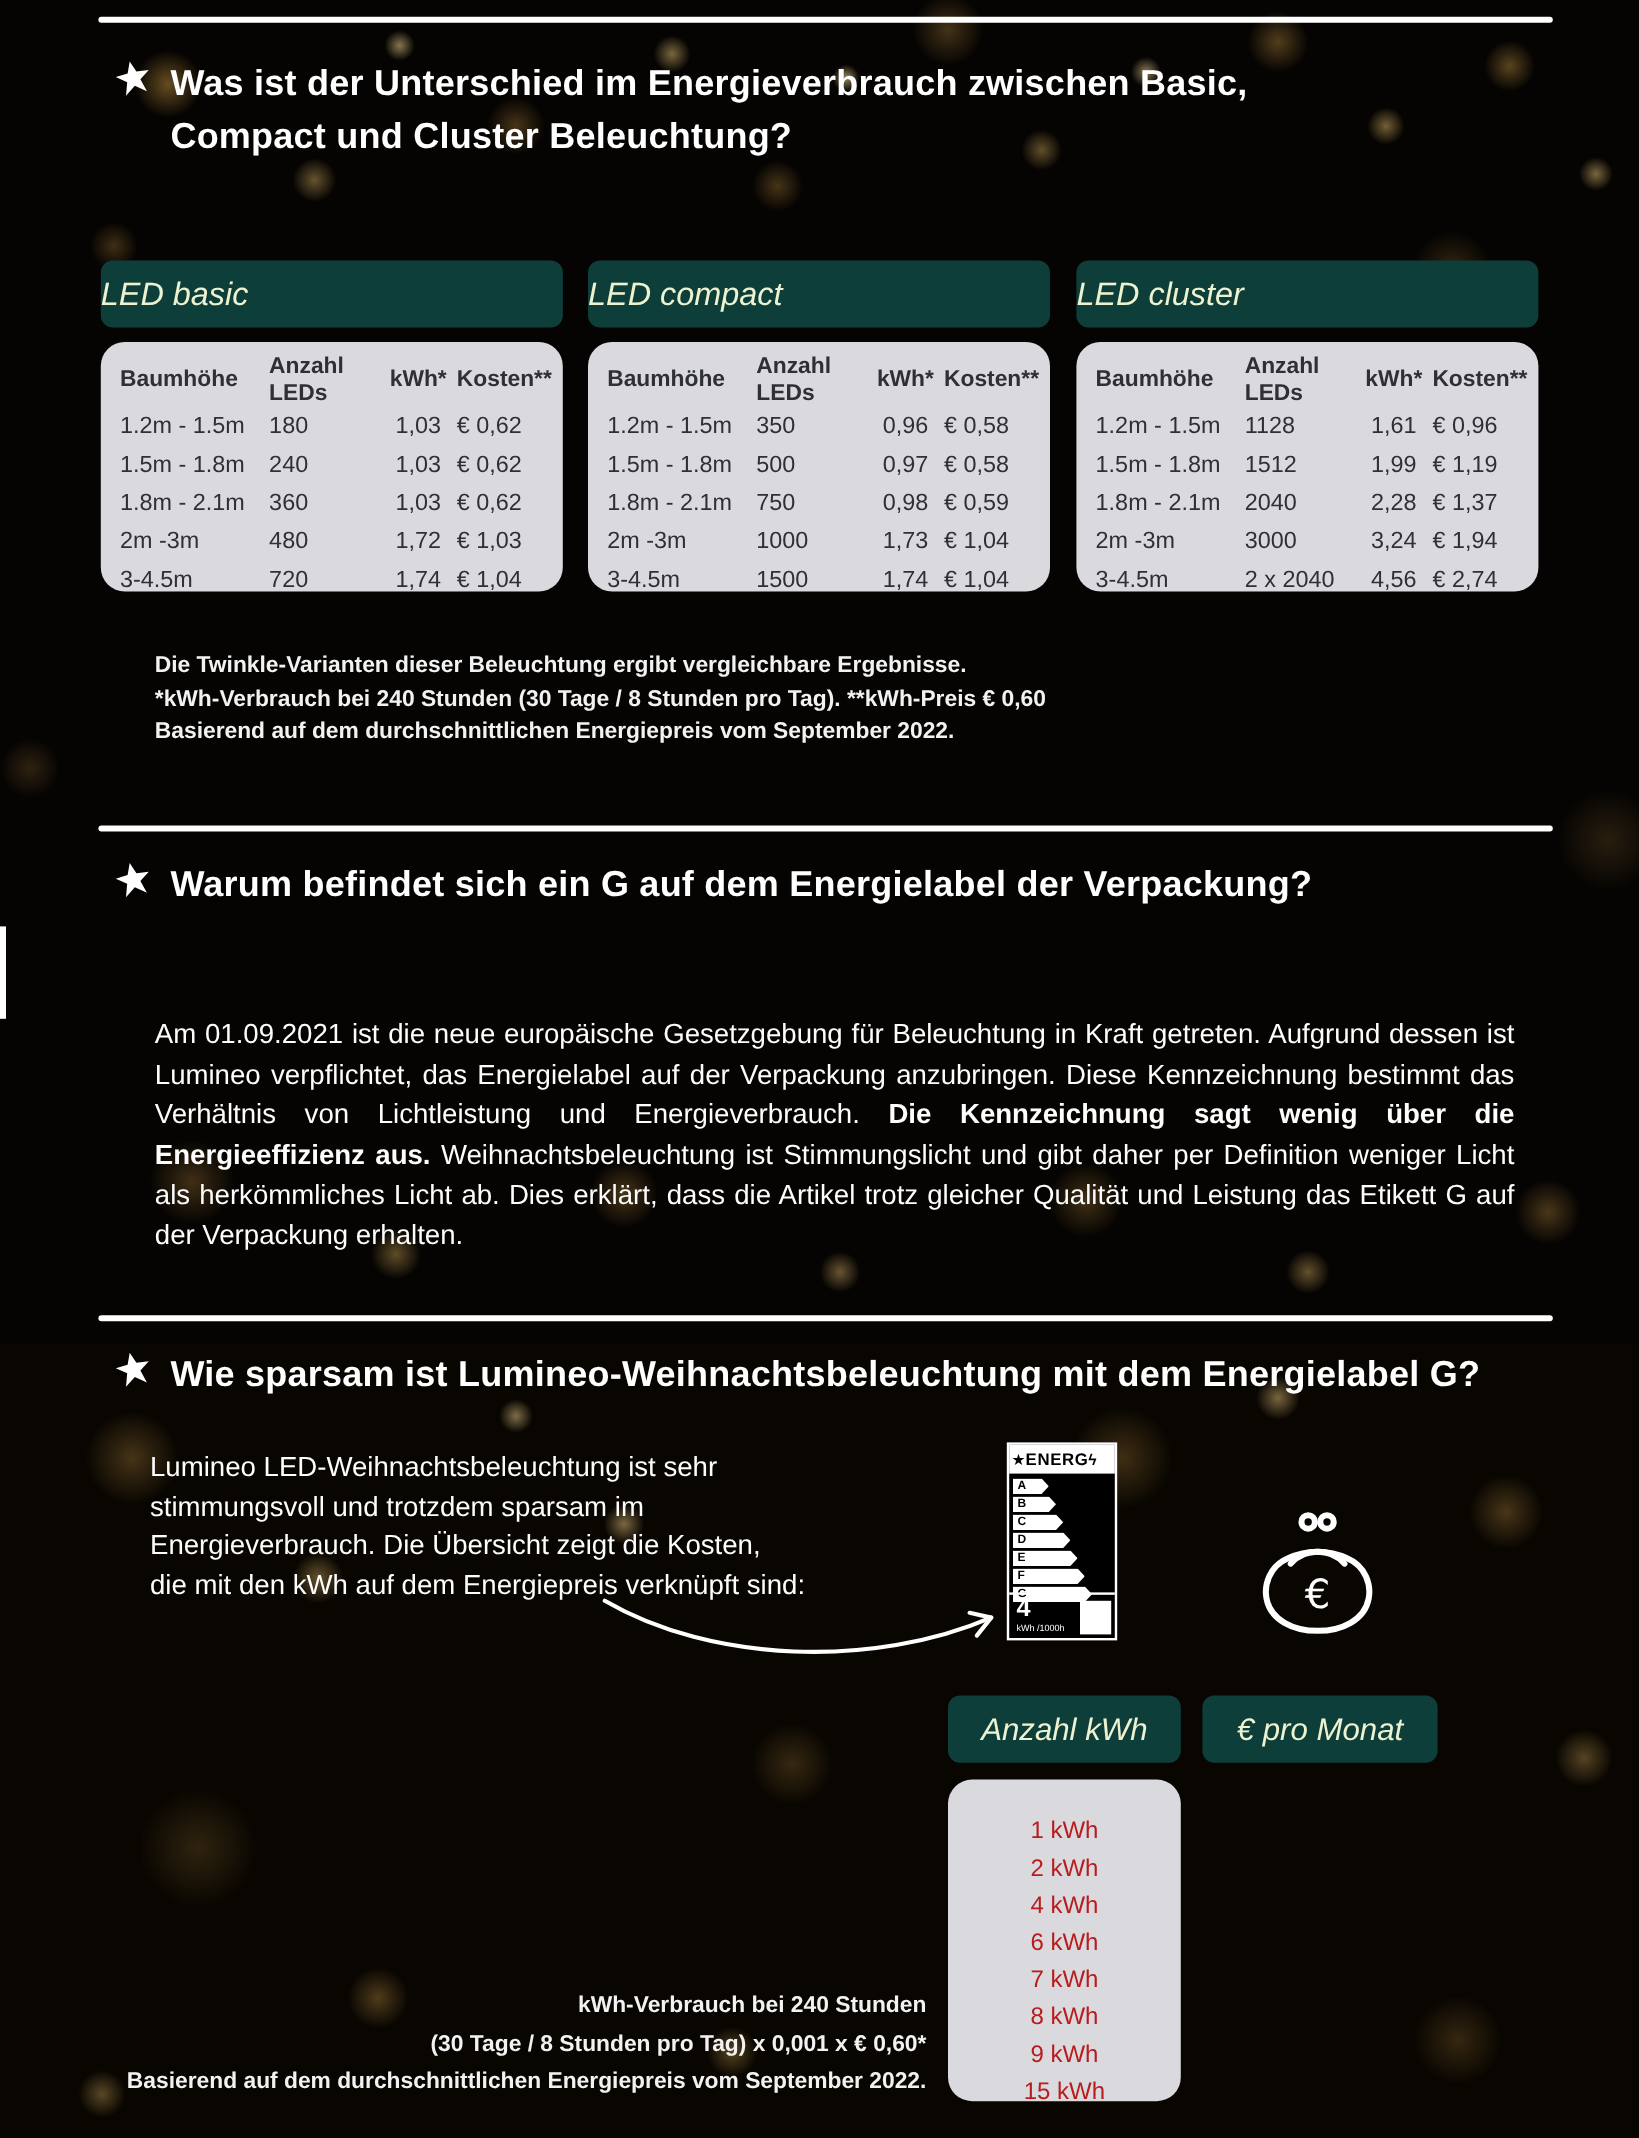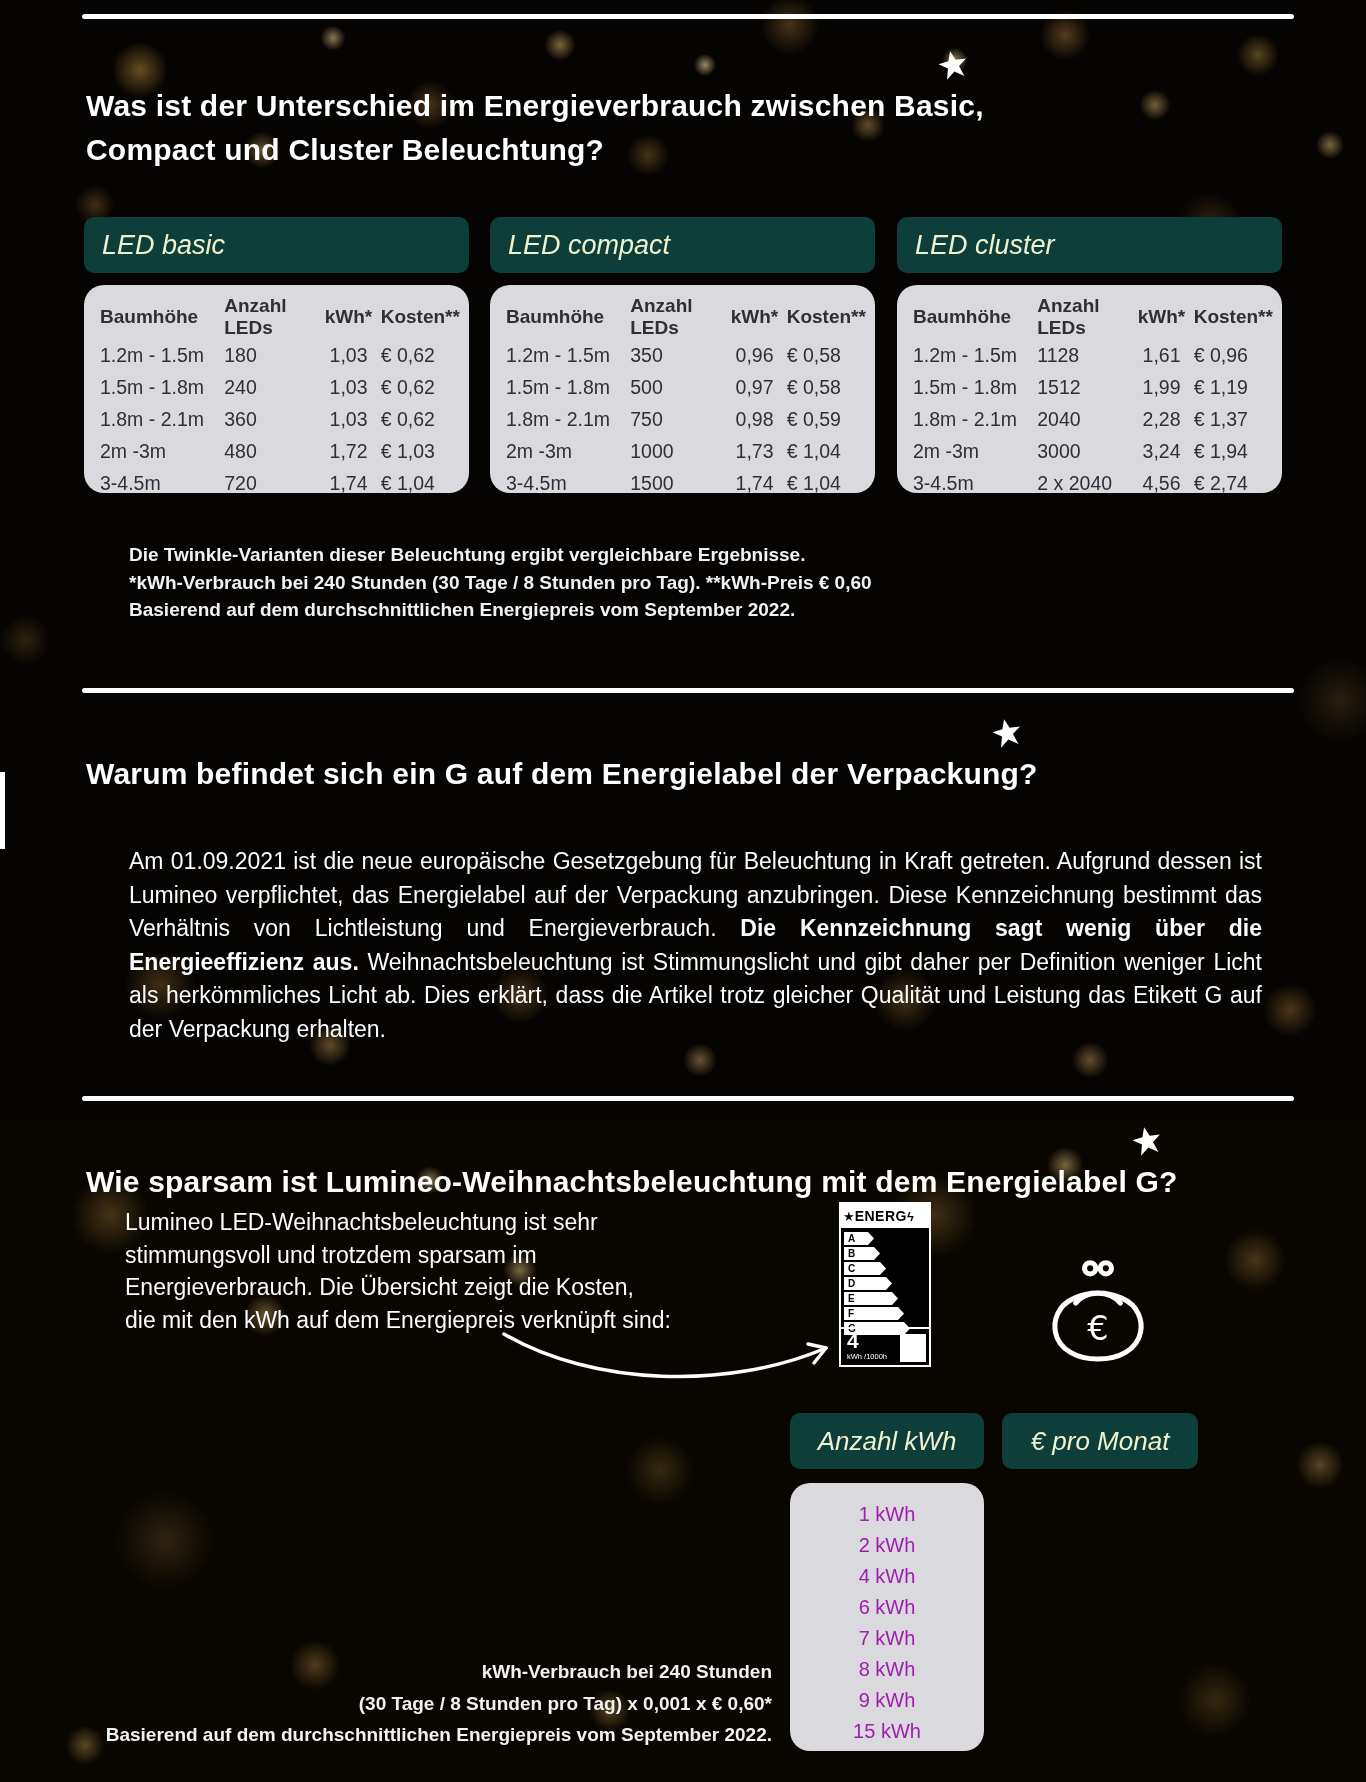--- a/index.html
+++ b/index.html
@@ -46,28 +46,28 @@
     radial-gradient(44px at 1255px 140px, rgba(165,125,58,.4), transparent 70%),
     radial-gradient(34px at 1320px 345px, rgba(200,160,85,.4), transparent 70%),
     radial-gradient(52px at 1215px 580px, rgba(135,100,45,.35), transparent 70%),
     radial-gradient(28px at 85px 625px, rgba(210,170,90,.4), transparent 70%),
     radial-gradient(20px at 430px 60px, rgba(240,210,145,.5), transparent 70%);}
   
   .rule{position:absolute;left:82px;width:1212px;height:5px;background:#fff;border-radius:3px;}
   .rule-1{top:14px}.rule-2{top:688px}.rule-3{top:1096px}
   .edge-sliver{position:absolute;left:0;top:772px;width:5px;height:77px;background:#fff;}
   
-  .heading{position:absolute;left:86px;display:flex;align-items:flex-end;flex-direction:column;}
+  .heading{position:absolute;left:96px;display:flex;align-items:flex-start;}
   .heading .star{flex:0 0 auto;margin-top:2px;margin-right:16px;}
   .heading .htext{font-size:30px;font-weight:700;line-height:44px;letter-spacing:.2px;color:#fff;}
   .h1{top:48px}.h2{top:716px}.h3{top:1124px}
   
   .ptable{position:absolute;top:217px;width:385px;}
   .pt-0{left:84px}.pt-1{left:490px}.pt-2{left:897px}
-  .ptable-header{height:56px;background:#0e3e3a;border-radius:10px;display:flex;align-items:center;padding-left:18px;box-sizing:border-box;}
+  .ptable-header{height:56px;background:#0e3e3a;border-radius:10px;display:flex;align-items:center;box-sizing:border-box;}
   .ptable-header span{color:#edf3d0;font-style:italic;font-size:27px;font-weight:500;}
   .ptable-body{margin-top:12px;height:208px;background:#d9d9de;border-radius:20px;padding:10px 16px;box-sizing:border-box;color:#2e3036;}
   .ptable table{width:100%;border-collapse:collapse;table-layout:fixed;}
   .ptable thead tr{height:28px;}
   .ptable tbody tr{height:32px;}
   .ptable th{font-weight:700;font-size:19px;padding:0;}
   .ptable td{font-size:19.5px;padding:0;}
   .c1{width:36%;text-align:left;}
   .c2{width:29%;text-align:left;}
   .c3{width:14%;text-align:center;}
@@ -98,21 +98,21 @@
   
   .purse{position:absolute;left:1042px;top:1256px;}
   .arrow{position:absolute;left:498px;top:1318px;}
   
   .btable-header{position:absolute;top:1413px;height:56px;background:#0e3e3a;border-radius:10px;
     display:flex;align-items:center;justify-content:center;box-sizing:border-box;}
   .btable-header span{color:#edf3d0;font-style:italic;font-size:26px;font-weight:500;}
   .bh-kwh{left:790px;width:194px;}
   .bh-cost{left:1002px;width:196px;}
   .btable-body{position:absolute;top:1483px;height:268px;background:#d9d9de;border-radius:20px;
-    box-sizing:border-box;padding-top:16px;color:#a21caf;}
+    box-sizing:border-box;padding-top:28px;color:#b91c1c;}
   .bb-kwh{left:790px;width:194px;}
   .bb-cost{left:1002px;width:196px;}
   .btable-body div{font-size:20px;line-height:31px;text-align:center;}
 </style>
 </head>
 <body>
 
 <div class="page">
   <div class="glow-top"></div>
   <div class="glow-bottom"></div>

